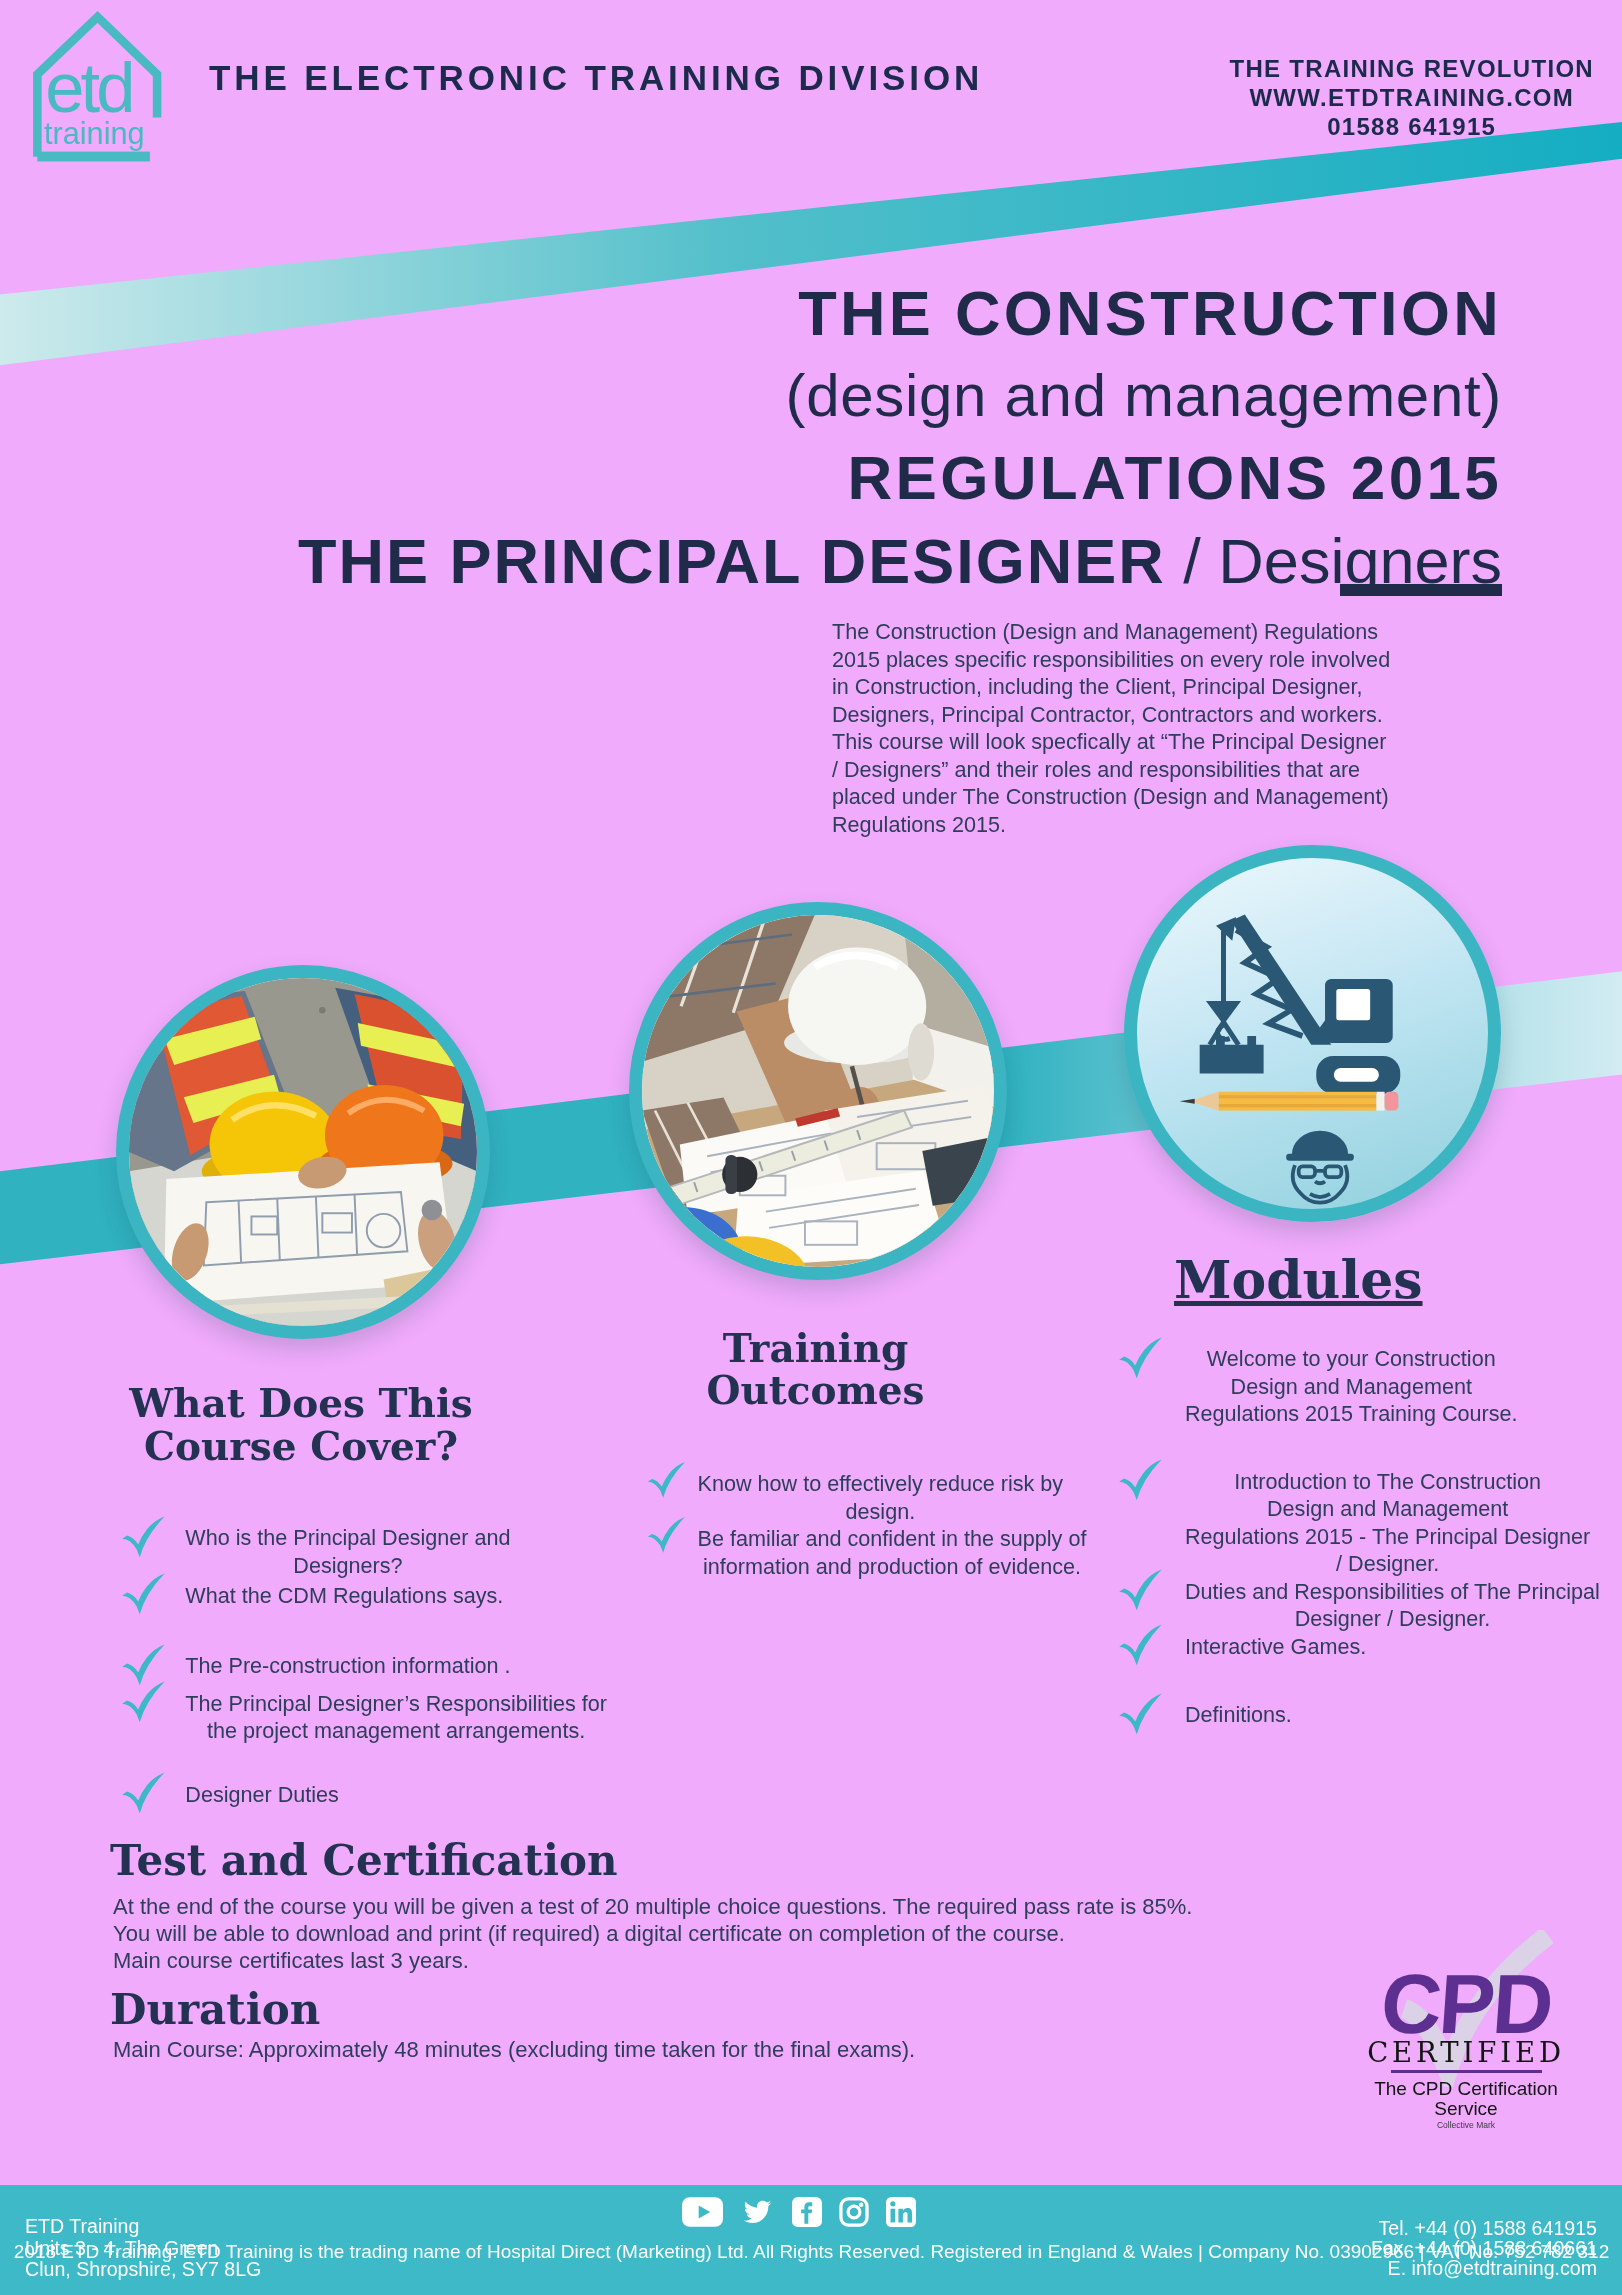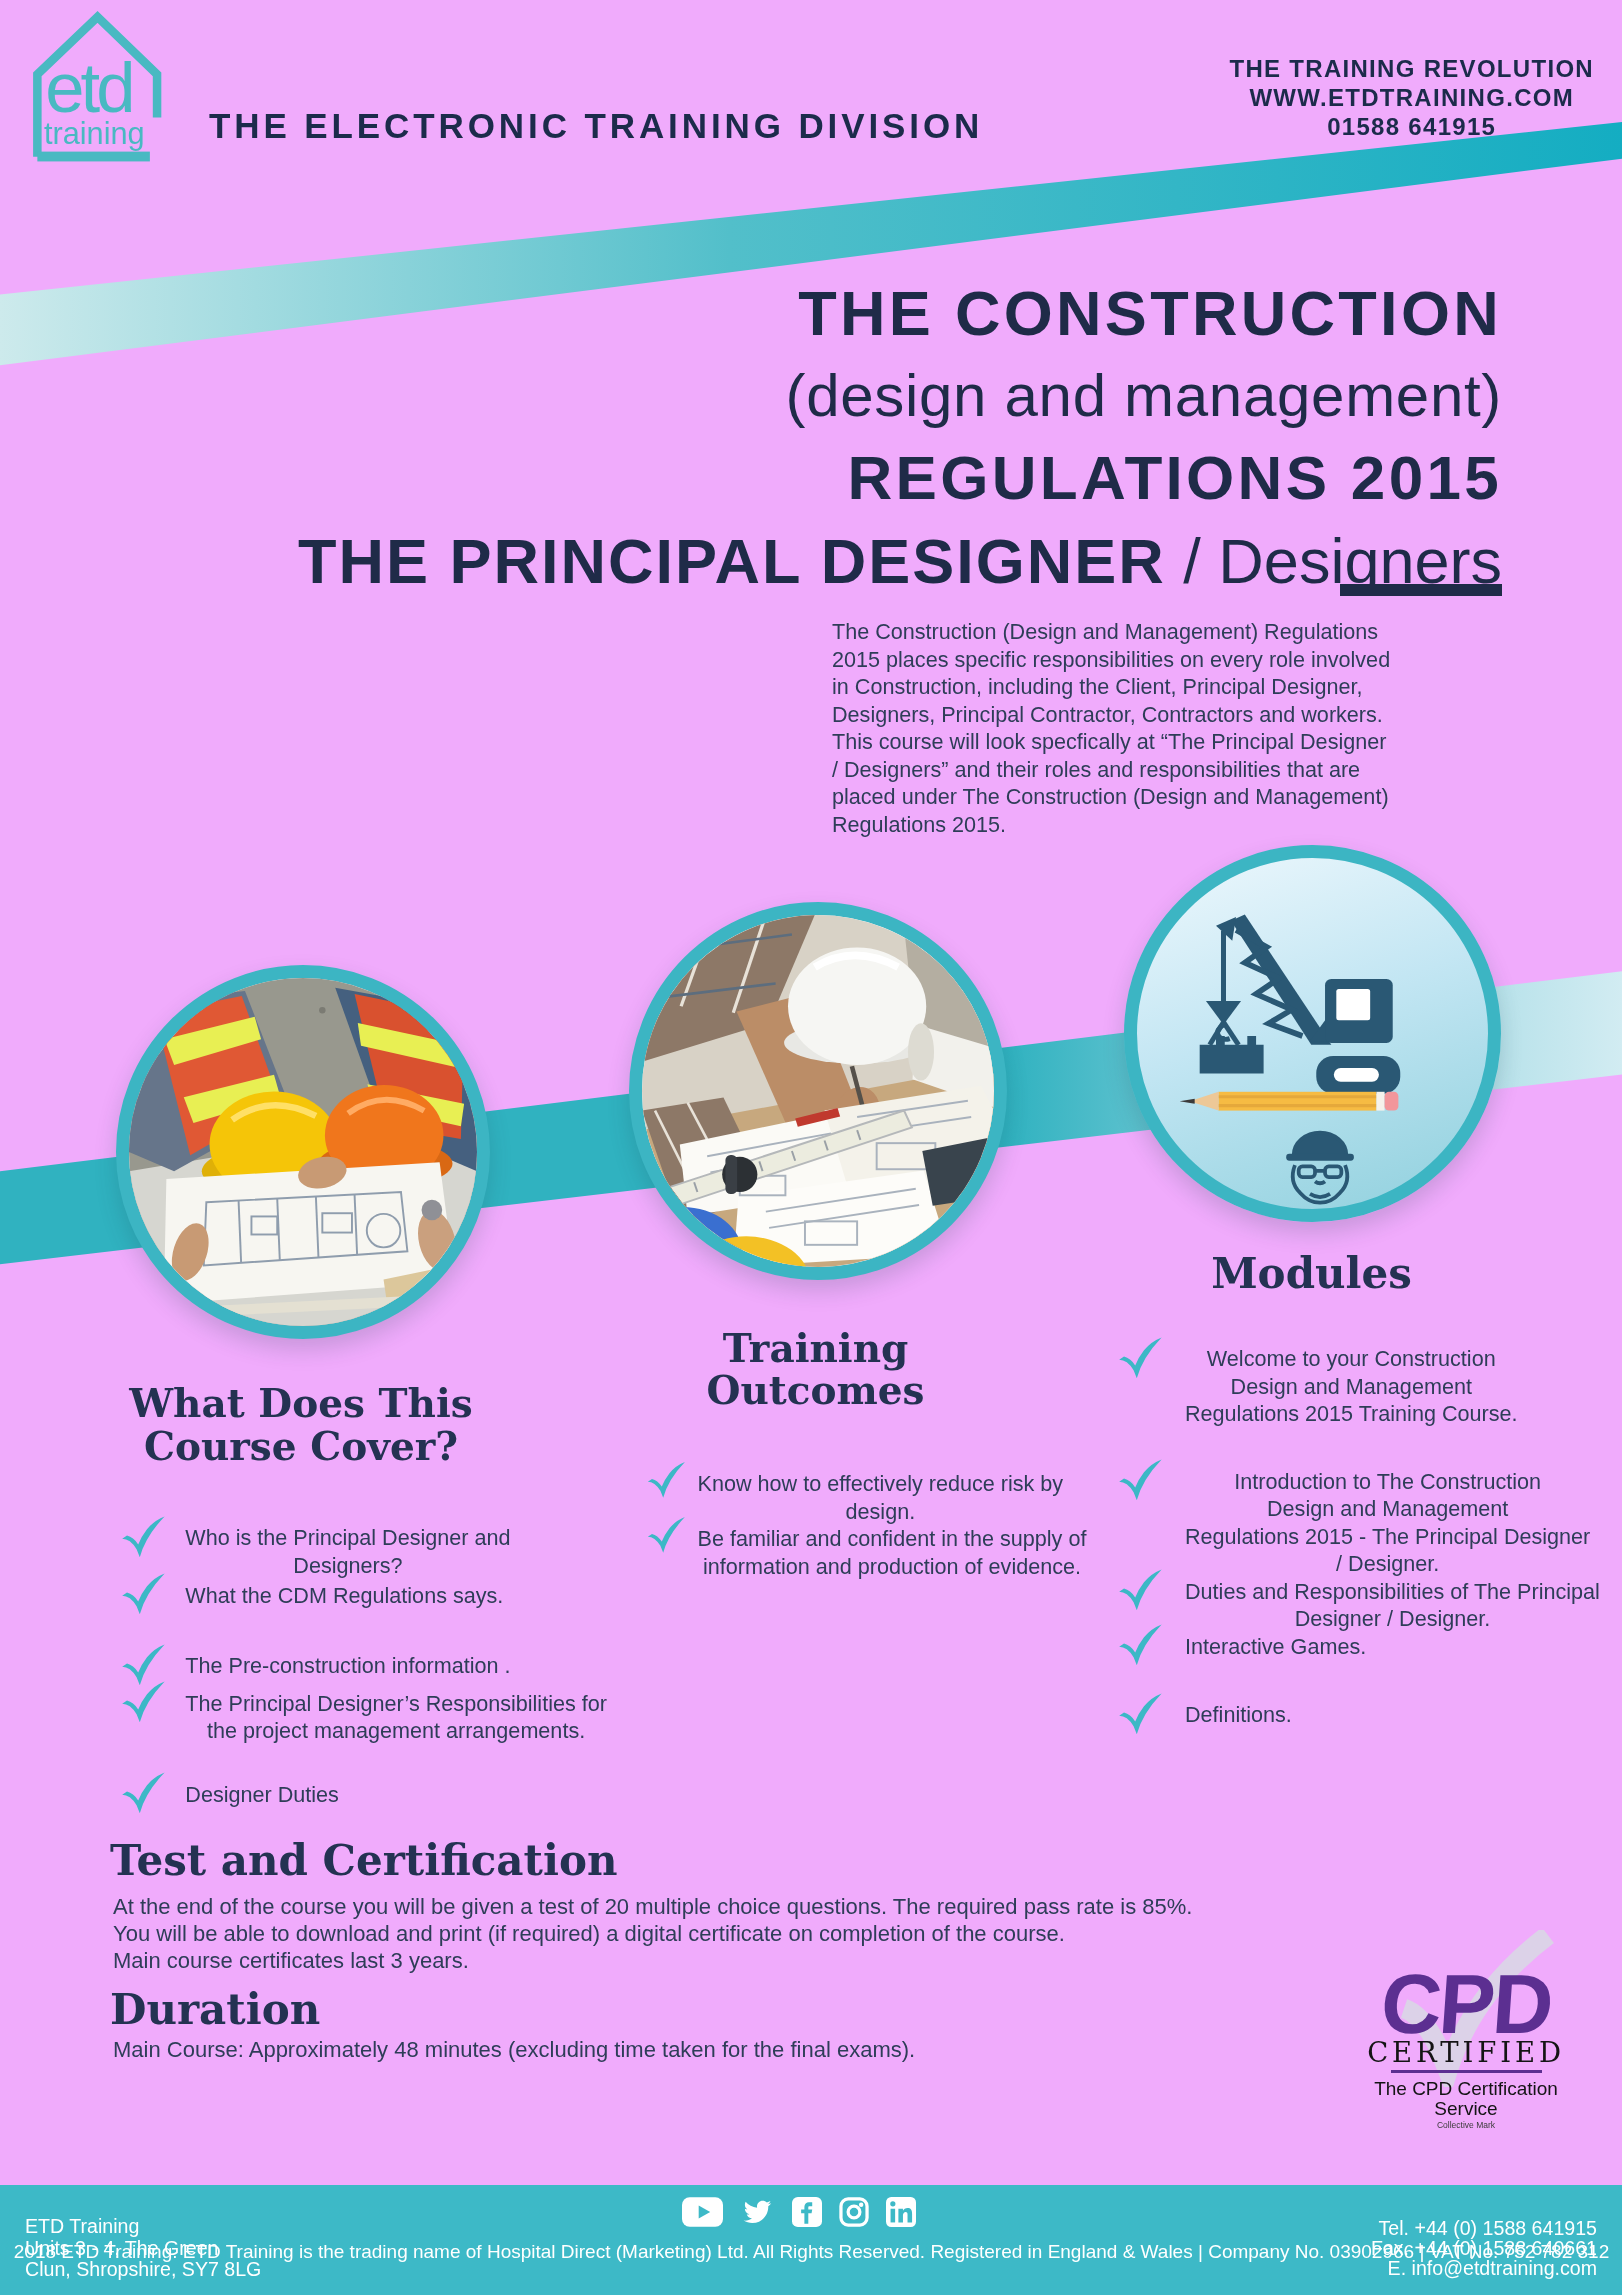--- a/index.html
+++ b/index.html
@@ -4,21 +4,21 @@
 <style>
   html,body{margin:0;padding:0;background:#ffffff;}
   .page{position:relative;width:1623px;height:2295px;background:#f0abfc;overflow:hidden;
         font-family:"Liberation Sans","DejaVu Sans",sans-serif;color:#2e3d58;}
   svg{display:block;}
   .abs{position:absolute;}
   .pre{white-space:pre-line;}
 
   
   .division-title{top:58px;left:209px;font-size:35px;font-weight:bold;letter-spacing:3.9px;
-                  color:#1c2b4b;white-space:nowrap;margin-top:48px;}
+                  color:#1c2b4b;white-space:nowrap;}
   .tagline{top:54px;right:29px;text-align:center;font-size:24px;font-weight:bold;
            line-height:29px;letter-spacing:1.3px;color:#1c2b4b;}
 
   
   .t-line{position:absolute;right:121px;white-space:nowrap;color:#1f2b48;text-align:right;}
   .t1{top:277px;font-size:63px;font-weight:bold;letter-spacing:3.3px;}
   .t2{top:361px;font-size:60px;font-weight:400;letter-spacing:0.7px;}
   .t3{top:442px;font-size:62px;font-weight:bold;letter-spacing:3.3px;}
   .t4{top:525px;font-size:63px;font-weight:bold;letter-spacing:2px;}
   .t4 .light{font-weight:400;letter-spacing:0;}
@@ -31,21 +31,21 @@
           box-sizing:border-box;background:#fff;box-shadow:0 10.5px 22px rgba(20,60,70,.18);}
   .c-left{left:116px;top:965px;width:374px;height:374px;}
   .c-mid{left:629px;top:902px;width:378px;height:378px;}
   .c-right{left:1124px;top:845px;width:377px;height:377px;
            background:linear-gradient(160deg,#eef8fd 0%,#c3e6f3 45%,#8fd0dd 100%);}
 
   
   .ser{font-family:"DejaVu Serif","Liberation Serif",serif;font-weight:bold;color:#243252;}
   .h-cover{top:1382px;left:72px;width:458px;text-align:center;font-size:39px;line-height:43px;}
   .h-out{top:1327px;left:652px;width:327px;text-align:center;font-size:39px;line-height:42px;}
-  .h-mod{top:1249px;left:1174px;width:275px;text-align:center;font-size:42px;}
+  .h-mod{top:1249px;left:1174px;width:275px;text-align:left;font-size:52px;text-decoration:underline;}
   .h-test{top:1836px;left:110px;font-size:42px;}
   .h-dur{top:1985px;left:110px;font-size:42px;}
 
   ul.cklist{list-style:none;margin:0;padding:0;position:absolute;}
   ul.cklist li{display:flex;align-items:flex-start;}
   .chk{flex:0 0 auto;margin-top:-10.5px;}
   .chk svg{width:48px;height:48px;}
   .chk.small svg{width:42px;height:42px;}
   .itxt{font-size:21.6px;line-height:27.5px;color:#2e3d58;white-space:pre-line;text-align:center;}
 

